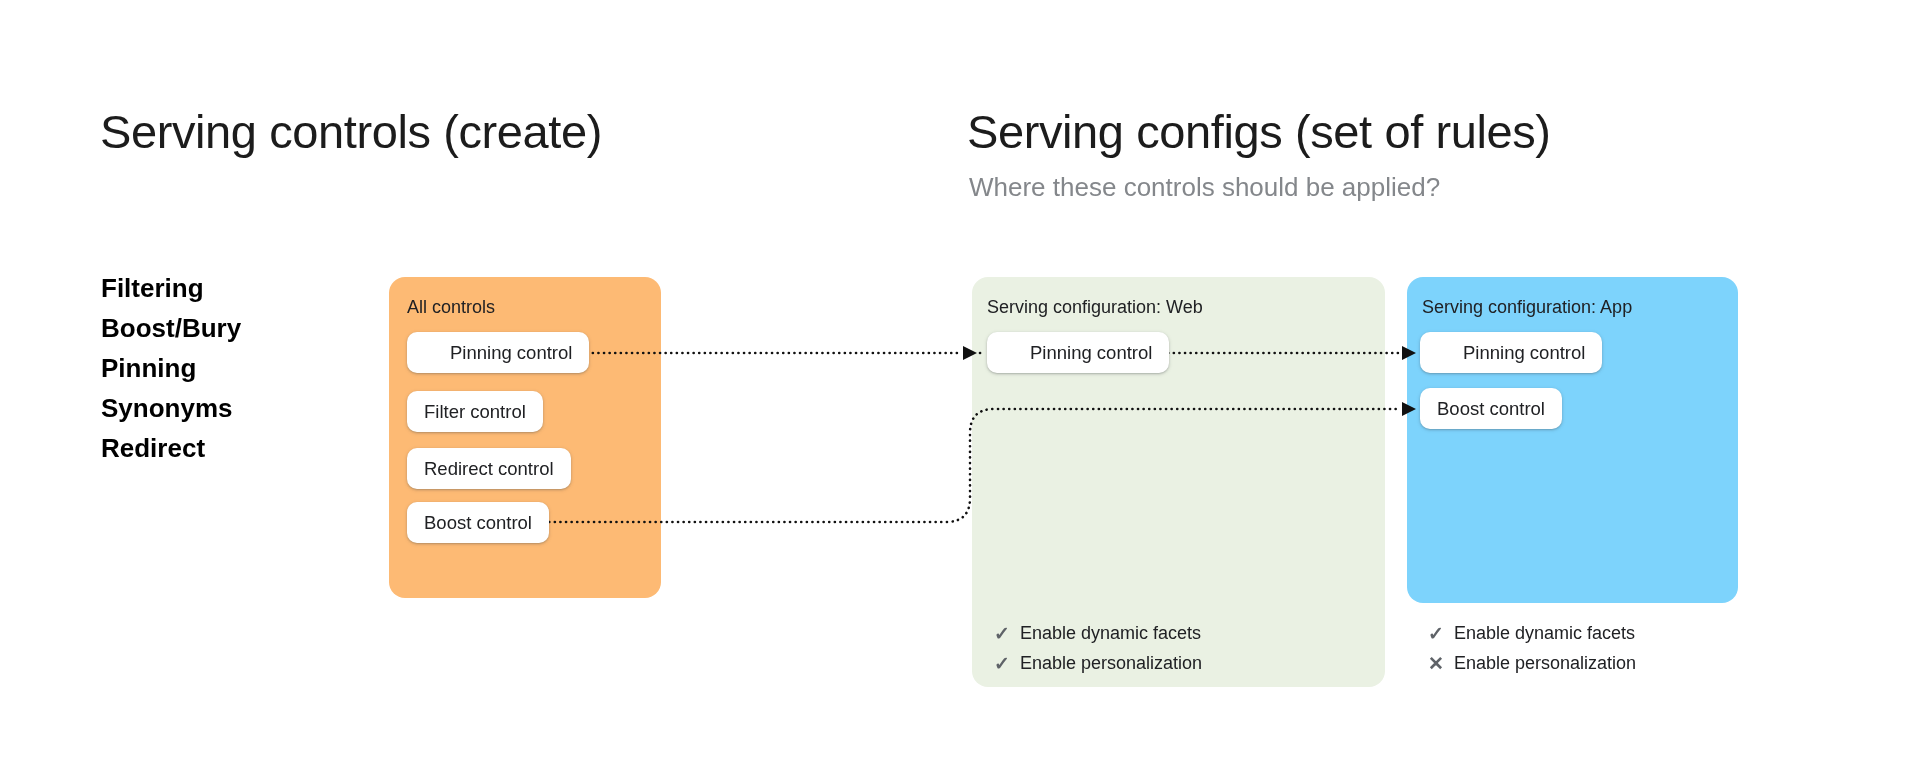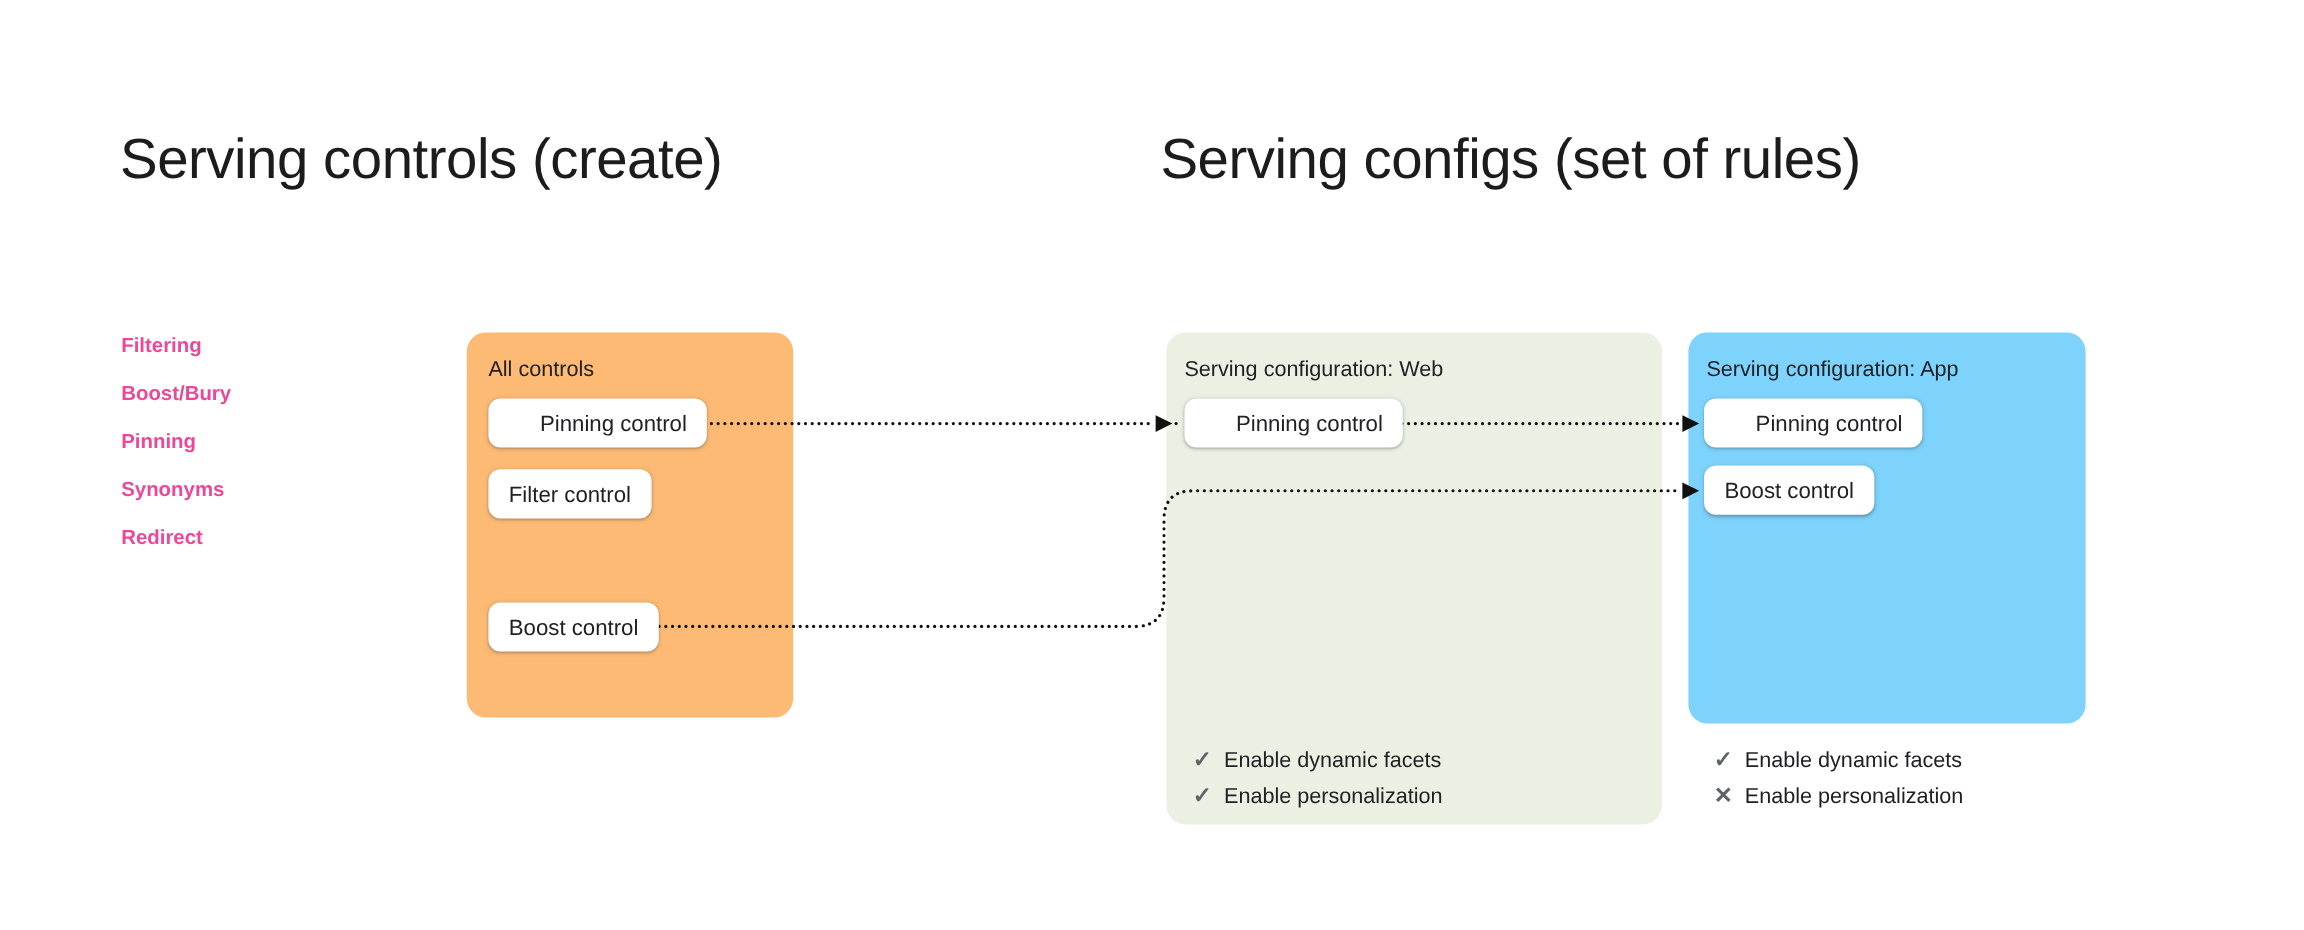--- a/index.html
+++ b/index.html
@@ -8,21 +8,21 @@
 
   
   .title { position:absolute; font-size:47px; font-weight:400; letter-spacing:-0.4px; color:#1c1c1c; white-space:nowrap; }
   .title-left  { left:100px; top:104px; }
   .title-right { left:967px; top:104px; }
   .subtitle { position:absolute; font-size:26px; font-weight:400; color:#84878b; white-space:nowrap; }
   .subtitle-left  { left:101px; top:172px; }
   .subtitle-right { left:969px; top:172px; }
 
   
-  .control-types { position:absolute; left:101px; top:268px; font-size:17px; font-weight:700; color:#ec4899; }
+  .control-types { position:absolute; left:101px; top:268px; font-size:26px; font-weight:700; color:#000000; }
   .control-type-item { height:40px; line-height:40px; white-space:nowrap; }
 
   
   .card { position:absolute; top:277px; border-radius:16px; }
   .card-all { left:389px; width:272px; height:321px; background:#fdba74; }
   .card-web { left:972px; width:413px; height:410px; background:#EAF1E3; }
   .card-app { left:1407px; width:331px; height:326px; background:#7dd3fc; }
   .card-label { position:absolute; top:20px; font-size:18px; color:#202124; white-space:nowrap; }
   .card-all .card-label { left:18px; }
   .card-web .card-label, .card-app .card-label { left:15px; }
@@ -51,33 +51,35 @@
   .feature-icon { color:#5f6368; font-size:19px; font-weight:700; width:20px; text-align:center; flex:0 0 20px; }
   .feature-label { margin-left:8px; white-space:nowrap; }
 </style>
 </head>
 <body>
 
 <div class="canvas">
 
   <div class="title title-left">Serving controls (create)</div>
   <div class="title title-right">Serving configs (set of rules)</div>
+  <div class="subtitle subtitle-right">Where these controls should be applied?</div>
 
   <div class="control-types">
     <div class="control-type-item">Filtering</div>
     <div class="control-type-item">Boost/Bury</div>
     <div class="control-type-item">Pinning</div>
     <div class="control-type-item">Synonyms</div>
     <div class="control-type-item">Redirect</div>
   </div>
 
   <div class="card card-all">
     <div class="card-label">All controls</div>
     <div class="chip chip-pos-1">Pinning control</div>
     <div class="chip chip-pos-2">Filter control</div>
+    <div class="chip chip-pos-3">Redirect control</div>
     <div class="chip chip-pos-4">Boost control</div>
   </div>
 
   <div class="card card-web">
     <div class="card-label">Serving configuration: Web</div>
     <div class="chip chip-pos-1">Pinning control</div>
   </div>
 
   <div class="card card-app">
     <div class="card-label">Serving configuration: App</div>

